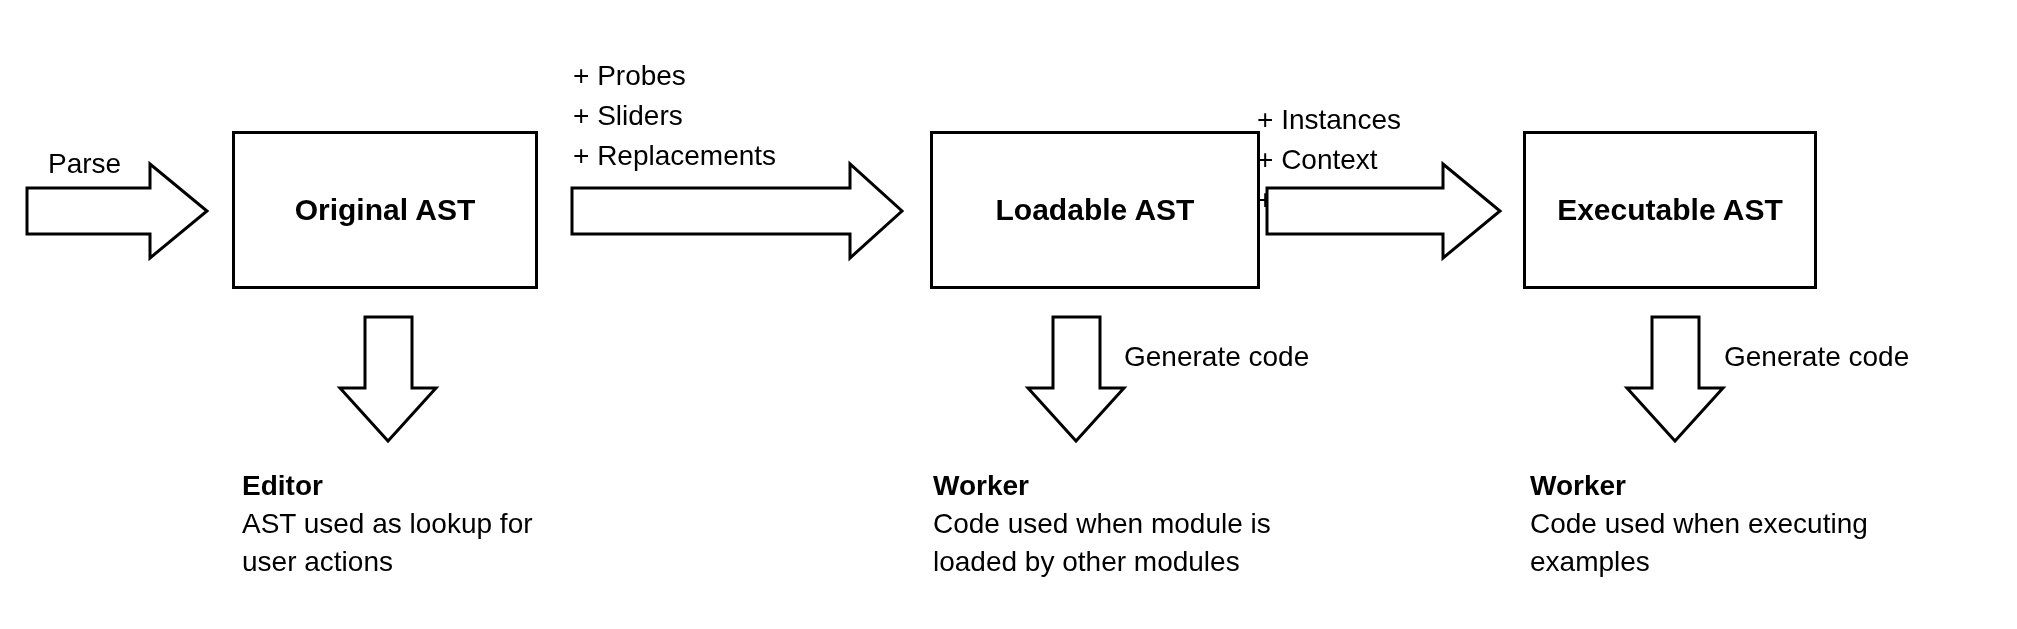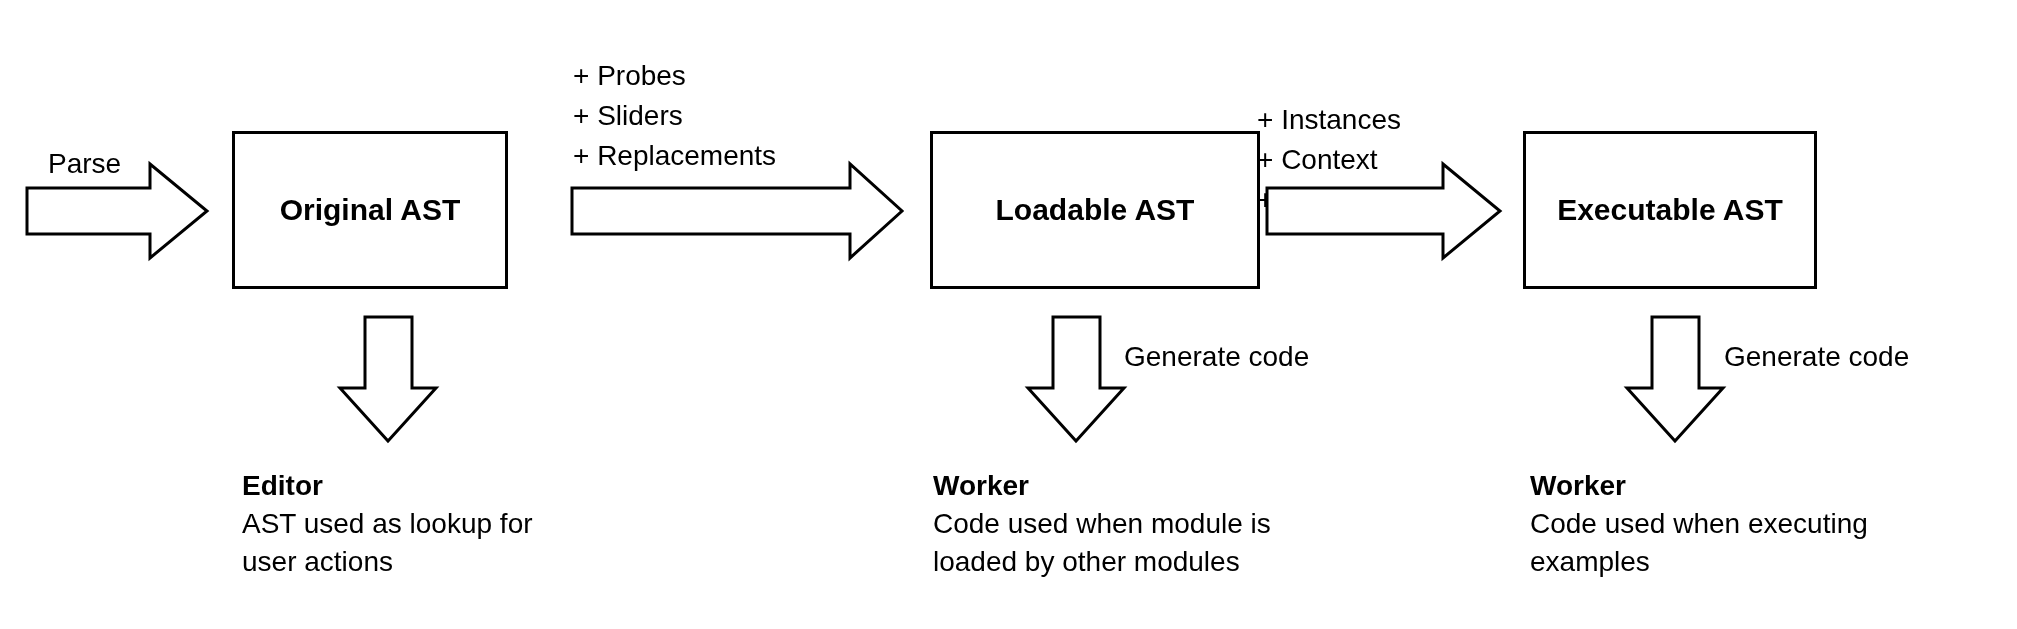--- a/index.html
+++ b/index.html
@@ -22,21 +22,21 @@
   .abs { position: absolute; }
   svg.arrow { display: block; overflow: visible; }
   svg.arrow polygon {
     fill: var(--bg);
     stroke: var(--ink);
     stroke-width: 3;
     stroke-linejoin: miter;
   }
   .ast-box {
     position: absolute;
-    width: 276px;
+    width: 306px;
     height: 158px;
     border: 3px solid var(--ink);
     background: var(--bg);
     display: flex;
     align-items: center;
     justify-content: center;
     font-size: 30px;
     font-weight: bold;
     white-space: nowrap;
   }

